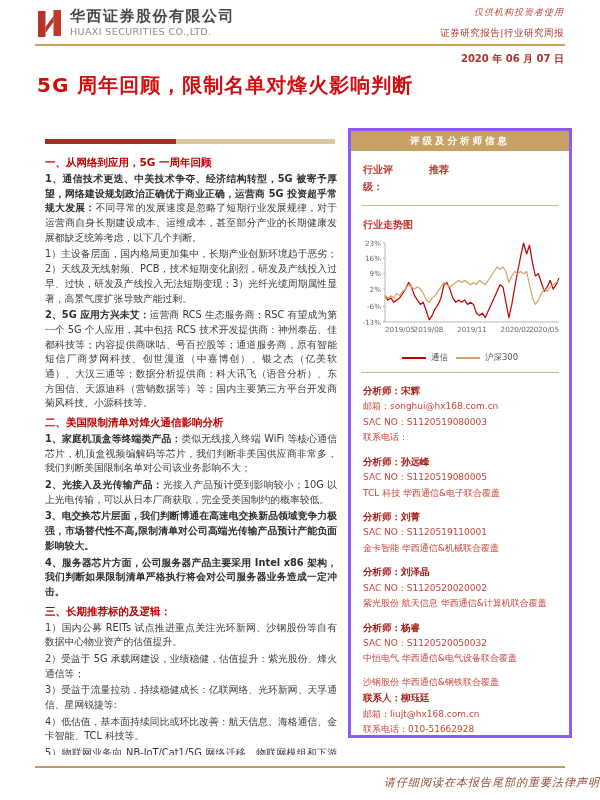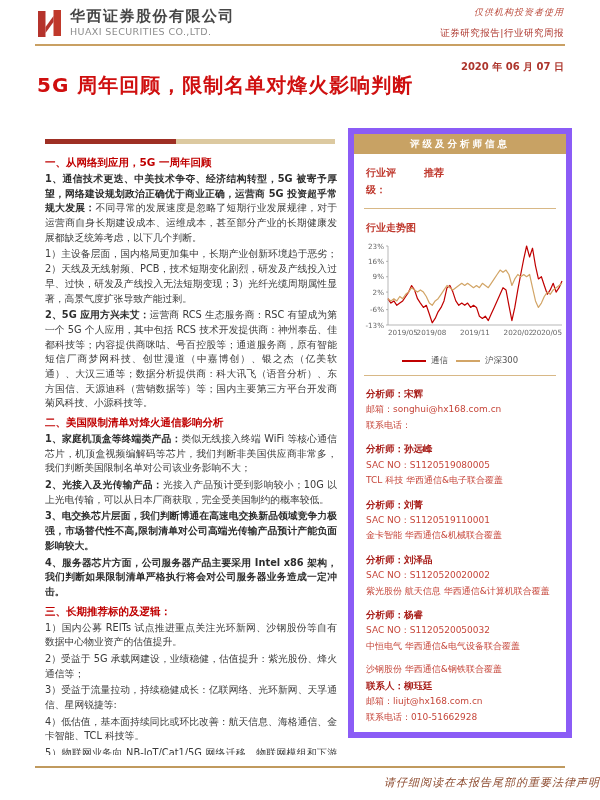--- a/index.html
+++ b/index.html
@@ -8,34 +8,34 @@
     position:relative; width:600px; height:800px; background:#ffffff;
     font-family:"DejaVu Sans", sans-serif; overflow:hidden; margin:0 auto;
   }
   
   .logo-mark { position:absolute; left:36px; top:8px; width:27px; height:31px; }
   .company-cn { position:absolute; left:70px; top:7px; font-size:15px; font-weight:bold; color:#474747; letter-spacing:1.5px; }
   .company-en { position:absolute; left:70px; top:26px; font-size:9.5px; color:#8c8c8c; letter-spacing:0.4px; }
   .notice { position:absolute; right:36px; top:6px; font-size:9px; color:#bb4a3c; font-style:italic; letter-spacing:1px; }
   .report-type { position:absolute; right:36px; top:27px; font-size:9.5px; font-weight:normal; color:#ad352c; letter-spacing:0.5px; }
   .gold-rule-top { position:absolute; left:35px; right:35px; top:44px; height:2px; background:#c9a063; }
-  .date { position:absolute; right:36px; top:60px; font-size:10px; font-weight:bold; color:#ad352c; }
+  .date { position:absolute; right:36px; top:52px; font-size:10px; font-weight:bold; color:#ad352c; }
   .doc-title { position:absolute; left:37px; top:72px; font-size:20px; font-weight:bold; color:#cf0f0f; letter-spacing:1px; }
   
   .two-tone-bar { position:absolute; left:45px; top:139px; width:290px; height:5px; display:flex; }
   .two-tone-bar .seg-red { width:45%; height:100%; background:#9e2f24; }
   .two-tone-bar .seg-tan { width:55%; height:100%; background:#dcc9a0; }
   .article { position:absolute; left:45px; top:151px; width:292px; height:604px; overflow:hidden; }
   .sec-heading { color:#c00000; font-weight:bold; font-size:10.5px; margin:5px 0 2px; }
   .para { font-size:9.8px; line-height:1.5; color:#3b3b3b; text-align:justify; margin-bottom:2px; }
   .run-b { font-weight:bold; color:#2d2d2d; }
   
-  .sidebar { position:absolute; left:348px; top:128px; width:224px; height:610px; border:6px solid #8b5cf6; background:#fff; overflow:hidden; }
+  .sidebar { position:absolute; left:348px; top:128px; width:224px; height:610px; border:3px solid #8b5cf6; background:#fff; overflow:hidden; }
   .sidebar-header { height:20px; background:#c8a264; color:#fff; text-align:center; font-size:9.5px; line-height:20px; letter-spacing:3px; font-weight:bold; }
-  .rating-row { display:flex; padding:10px 12px 8px; }
+  .rating-row { display:flex; padding:10px 12px 8px;gap:8px; }
   .rating-label { width:38px; font-size:10px; font-weight:bold; color:#bf382d; line-height:1.7; }
   .rating-value { margin-left:20px; font-size:10px; font-weight:bold; color:#bf382d; line-height:1.7; }
   .sb-divider { border-top:1px solid #d8b886; margin:2px 10px; }
   .chart-title { padding:10px 12px 0; color:#bf382d; font-weight:bold; font-size:10px; }
   .chart-wrap { padding:6px 4px 0 8px; }
   .legend { display:flex; justify-content:center; gap:8px; margin-top:0;align-items:center; }
   .legend-item { display:flex; align-items:center; gap:5px; font-size:8.5px; color:#555; }
   .legend-swatch { width:24px; height:2px; }
   .analysts { padding:8px 12px 6px; font-size:9px; color:#c6463a; line-height:1.72; }
   .an-block { margin-bottom:8px; }
@@ -127,20 +127,21 @@
         <span class="legend-item">
           <span class="legend-swatch" style="background: rgb(210, 165, 103);"></span>
           <span>沪深300</span>
         </span>
       </div>
     <div class="sb-divider" style="margin-top:8px"></div>
     <div class="analysts" id="analysts">
         <div class="an-block">
           <div class="an-line an-name">分析师：宋辉</div>
           <div class="an-line">邮箱：songhui@hx168.com.cn</div>
+          <div class="an-line">SAC NO：S1120519080003</div>
           <div class="an-line">联系电话：</div>
         </div>
         <div class="an-block">
           <div class="an-line an-name">分析师：孙远峰</div>
           <div class="an-line">SAC NO：S1120519080005</div>
           <div class="an-line">TCL 科技 华西通信&amp;电子联合覆盖</div>
         </div>
         <div class="an-block">
           <div class="an-line an-name">分析师：刘菁</div>
           <div class="an-line">SAC NO：S1120519110001</div>

